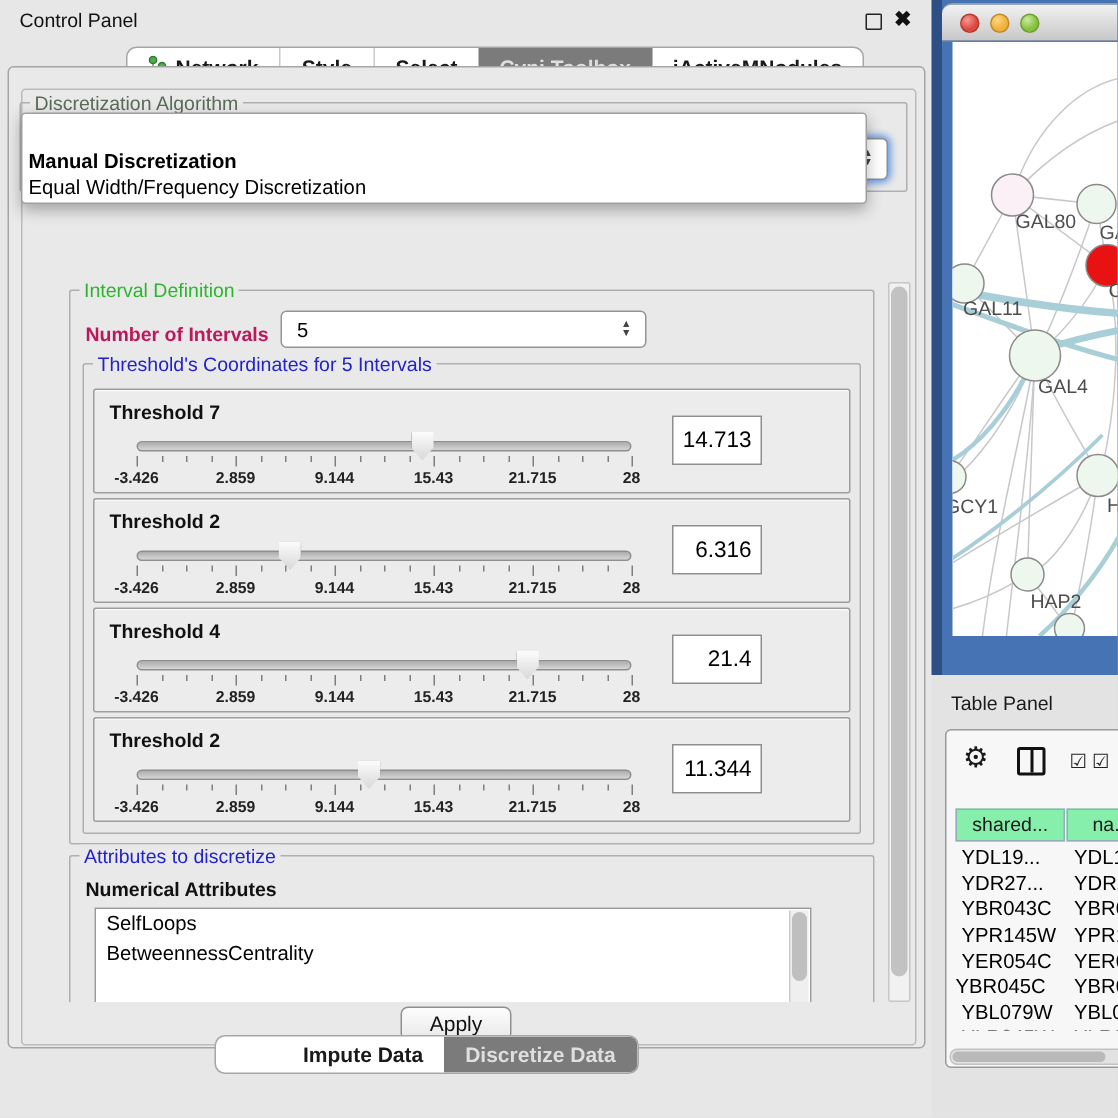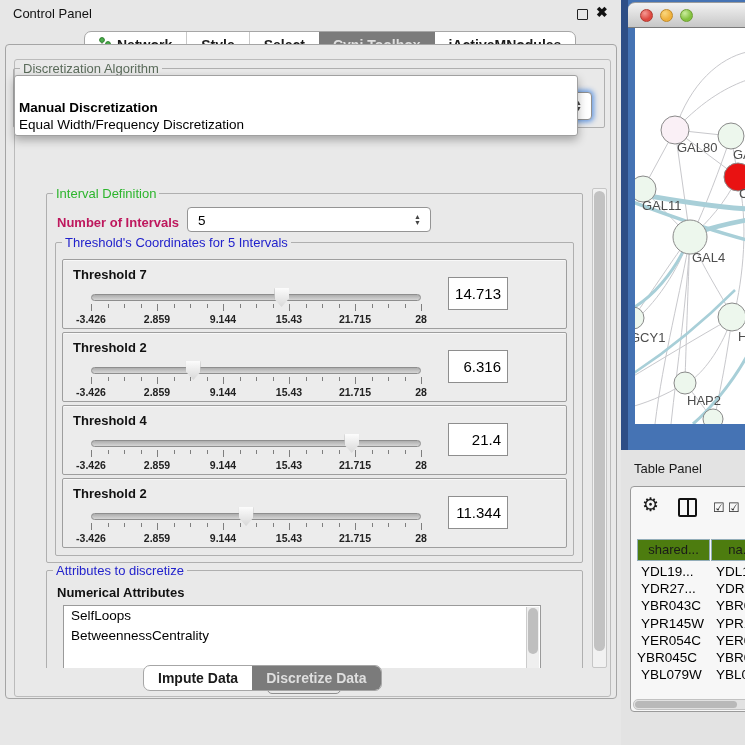--- a/index.html
+++ b/index.html
@@ -12,21 +12,21 @@
   #cp-titlebar { left:0; top:0; width:100%; height:28px; }
   #cp-title { left:13px; top:0; line-height:28px; font-size:13px; color:#111; }
   #float-icon { left:577px; top:9px; width:11px; height:11px; border:1.5px solid #222; border-radius:1px; }
   #close-icon { left:596px; top:4px; font-size:14px; font-weight:bold; color:#111; }
 
   .tab-pill { display:flex; align-items:stretch; background:#FFF; border:1px solid #A6A6A6; border-radius:7px; overflow:hidden; }
   .tab { display:flex; align-items:center; gap:6px; padding:0 14px; font-size:14px; font-weight:bold; color:#1A1A1A; white-space:nowrap; }
   .tab.selected { background:#7B7B7B; color:#DFDFDF; }
   .tab:not(.selected) + .tab:not(.selected) { border-left:1px solid #C9C9C9; }
   #top-tabs { left:84px; top:31px; height:27px; }
-  #bottom-tabs { left:143px; top:665px; height:26px; }
+  #bottom-tabs { left:143px; top:690px; height:26px;padding-left:44px; }
 
   #main-panel { left:5px; top:44px; width:612px; height:655px; background:#E9E9E9;
     border:1px solid #A5A5A5; border-radius:4px; }
   #inner-panel { left:8px; top:14px; width:597px; height:638px; border:1px solid #BBBBBB; border-radius:3px; }
 
   .group { border:1px solid #AFAFAF; border-radius:2px; }
   .group-label { position:absolute; top:-8px; left:6px; background:#E9E9E9; padding:0 3px; font-size:13px; }
 
   #algo-group { left:13px; top:68px; width:592px; height:60px; }
   #algo-label { color:#5A6B5A; }
@@ -105,21 +105,21 @@
   
   #table-panel { left:621px; top:450px; width:124px; height:295px; background:#E3E3E3; }
   #tp-title { left:13px; top:11px; font-size:13px; color:#1A1A1A; }
   #tp-inner { left:9px; top:36px; width:130px; height:226px; background:#F7F7F7; border:1px solid #9A9A9A;
     border-radius:4px; overflow:hidden; }
   #gear-icon { left:11px; top:6px; font-size:19px; color:#1A1A1A; }
   #split-icon { left:47px; top:11px; width:19px; height:19px; border:2px solid #111; border-radius:2px; }
   #split-icon::after { content:""; position:absolute; left:7px; top:0; width:2px; height:15px; background:#111; }
   .check-icon { top:13px; font-size:13px; color:#222; }
   #check-icon-1 { left:82px; } #check-icon-2 { left:97px; }
-  .th-cell { position:absolute; top:52px; height:22px; background:#4d7c0f; border:1px solid #93ADB9;
+  .th-cell { position:absolute; top:52px; height:22px; background:#86efac; border:1px solid #93ADB9;
     font-size:13px; color:#1A1A1A; text-align:center; line-height:20px; overflow:hidden; white-space:nowrap; }
   #tp-rows { left:0; top:76px; width:130px; height:124px; overflow:hidden; }
   .tp-row { position:absolute; left:0; width:130px; height:17.2px; }
   .tp-cell { position:absolute; top:0; font-size:13.5px; color:#000; white-space:nowrap; line-height:17px; }
   #h-scrollbar { left:2px; top:212px; width:126px; height:11px; background:#E2E2E2; border:1px solid #C2C2C2; border-radius:5px; }
   #h-scrollbar .thumb { position:absolute; left:1px; top:1px; width:102px; height:7px; background:#B9B9B9; border-radius:4px; }
 </style>
 </head>
 <body>
 

